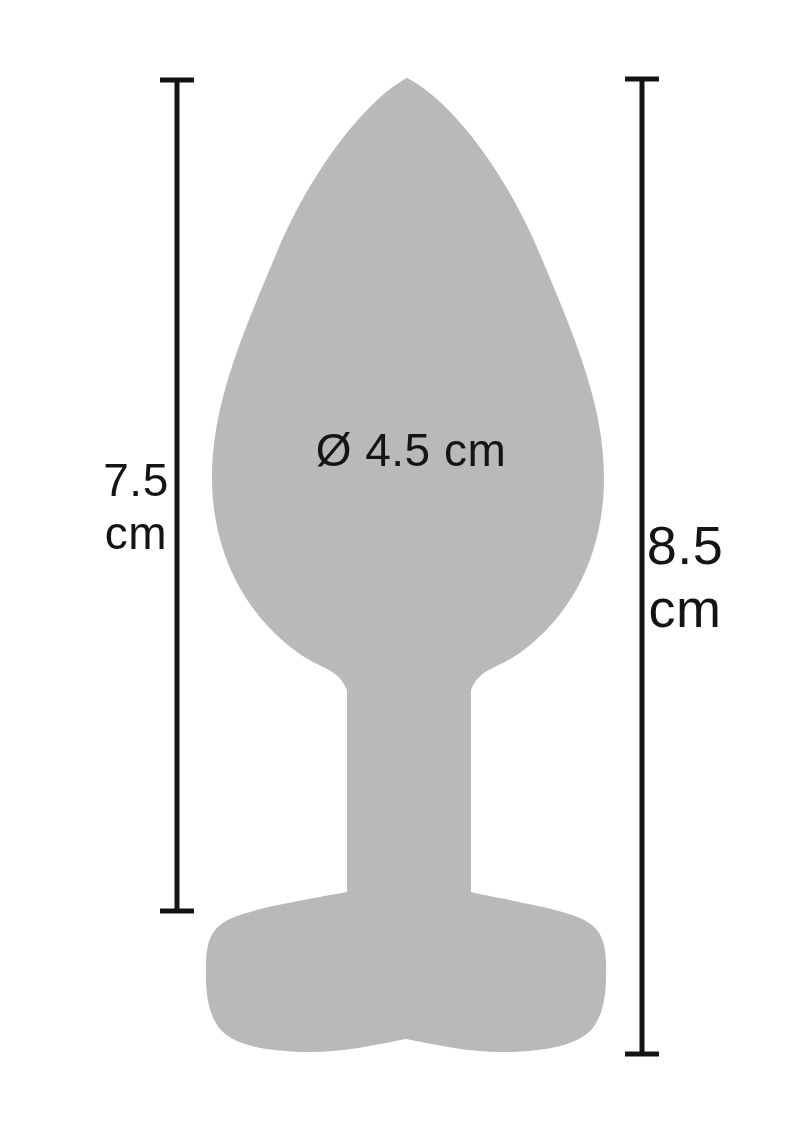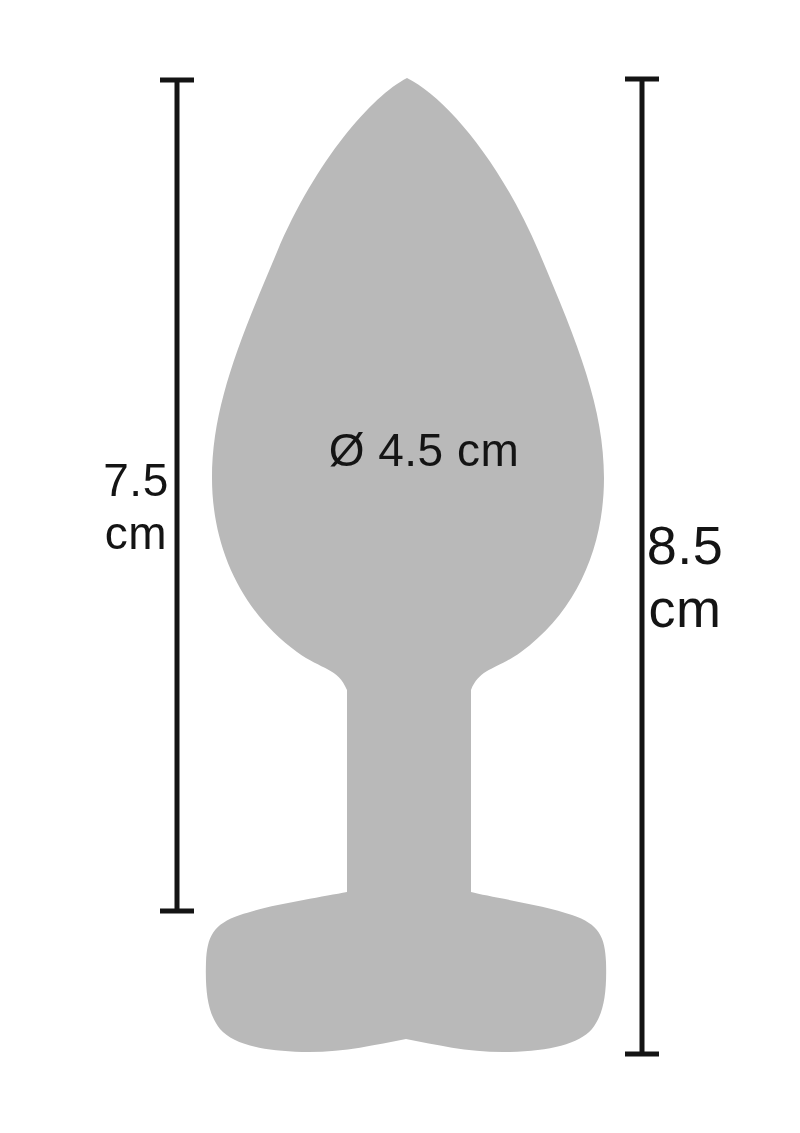--- a/index.html
+++ b/index.html
@@ -34,21 +34,21 @@
     width: 96px;
     font-size: 46px;
   }
   .label-right {
     left: 637px;
     top: 514px;
     width: 96px;
     font-size: 54px;
   }
   .label-diameter {
-    left: 276px;
+    left: 263px;
     top: 424px;
     width: 296px;
     font-size: 46px;
   }
 </style>
 </head>
 <body>
 
 <div class="stage">
 

